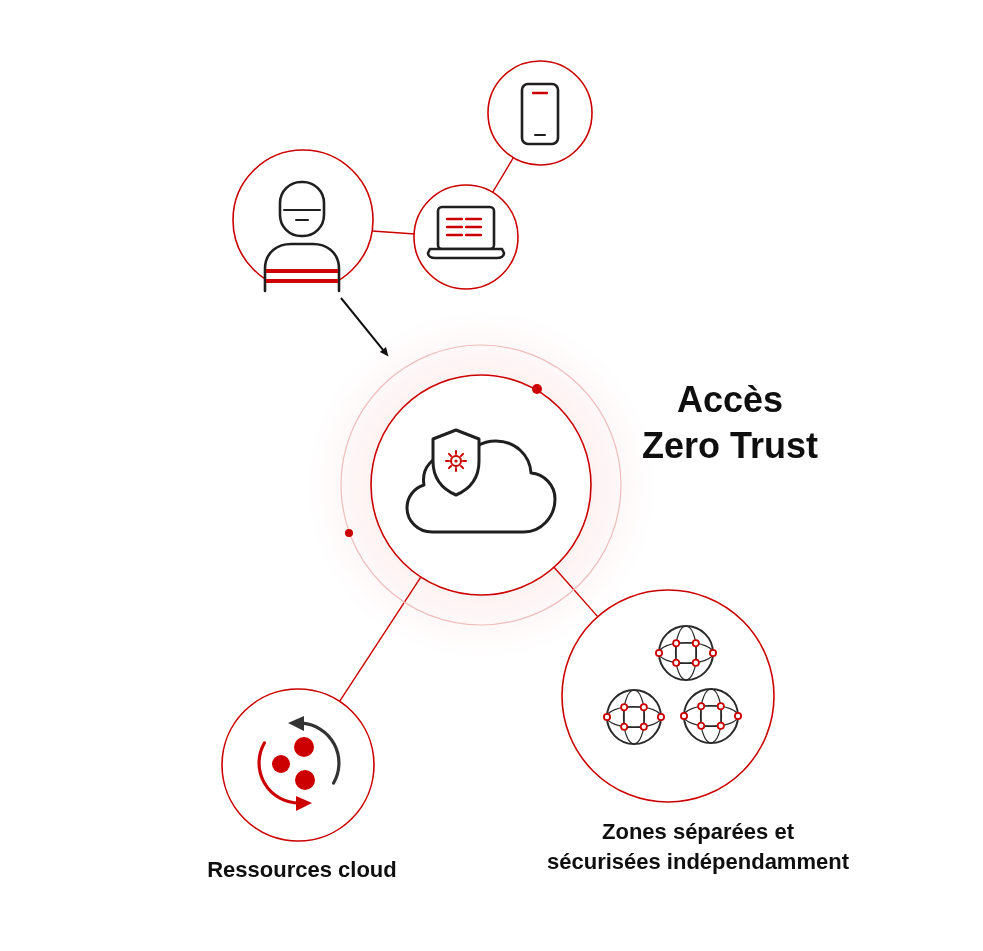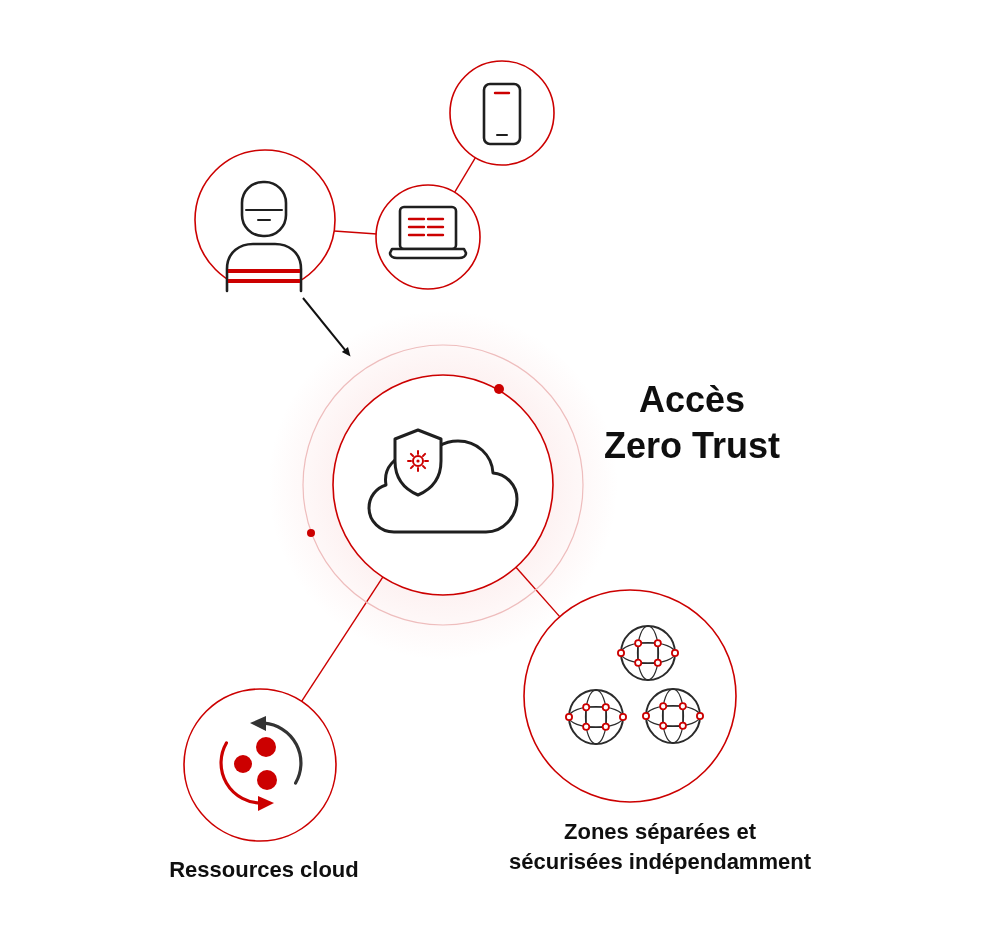--- a/index.html
+++ b/index.html
@@ -3,21 +3,21 @@
 <meta charset="utf-8">
 <style>
   :root{
     --accent:#cc0000;
     --ink:#1f1f1f;
     --text:#0f0f0f;
     --bg:#ffffff;
   }
   html,body{margin:0;padding:0;background:var(--bg);}
   .stage{position:relative;width:936px;height:951px;background:var(--bg);overflow:hidden;
-         font-family:"Liberation Sans",sans-serif;}
+         font-family:"Liberation Sans",sans-serif;padding-left:38px;}
   svg{display:block;}
   .node-circle{fill:#fff;stroke:var(--accent);stroke-width:1.6;}
   .outer-ring{fill:none;stroke:#eebdbd;stroke-width:1.2;}
   .link{stroke:var(--accent);stroke-width:1.4;fill:none;}
   .ink{stroke:var(--ink);stroke-width:2.6;fill:#fff;stroke-linejoin:round;stroke-linecap:round;}
   .ink-open{stroke:var(--ink);stroke-width:2.6;fill:none;stroke-linejoin:round;stroke-linecap:round;}
   .ink-thick{stroke:var(--ink);stroke-width:3;fill:#fff;stroke-linejoin:round;stroke-linecap:round;}
   .ink-line{stroke:var(--ink);stroke-width:2;fill:none;stroke-linecap:round;}
   .red-line{stroke:var(--accent);stroke-width:2.4;fill:none;stroke-linecap:round;}
   .red-line-thick{stroke:var(--accent);stroke-width:4;fill:none;}

